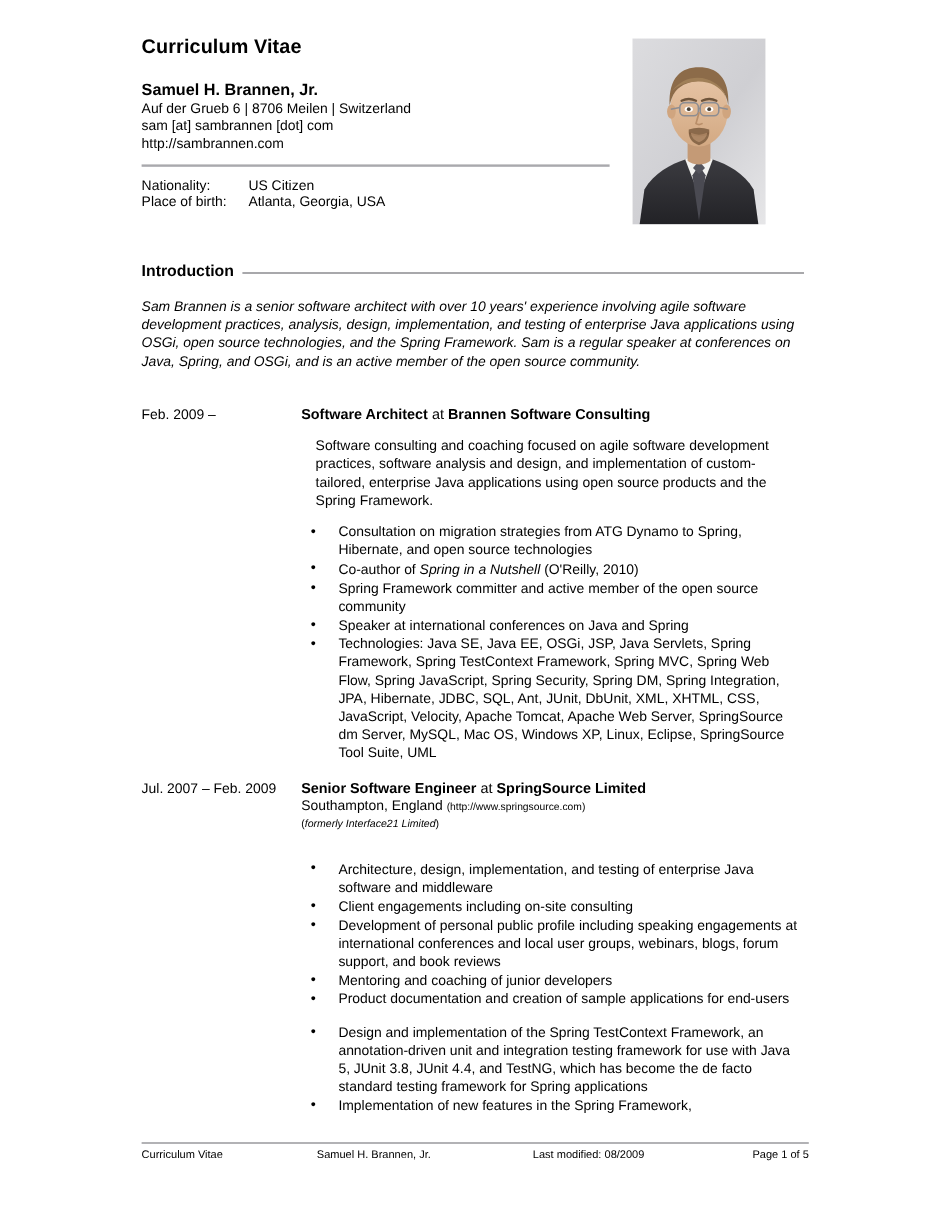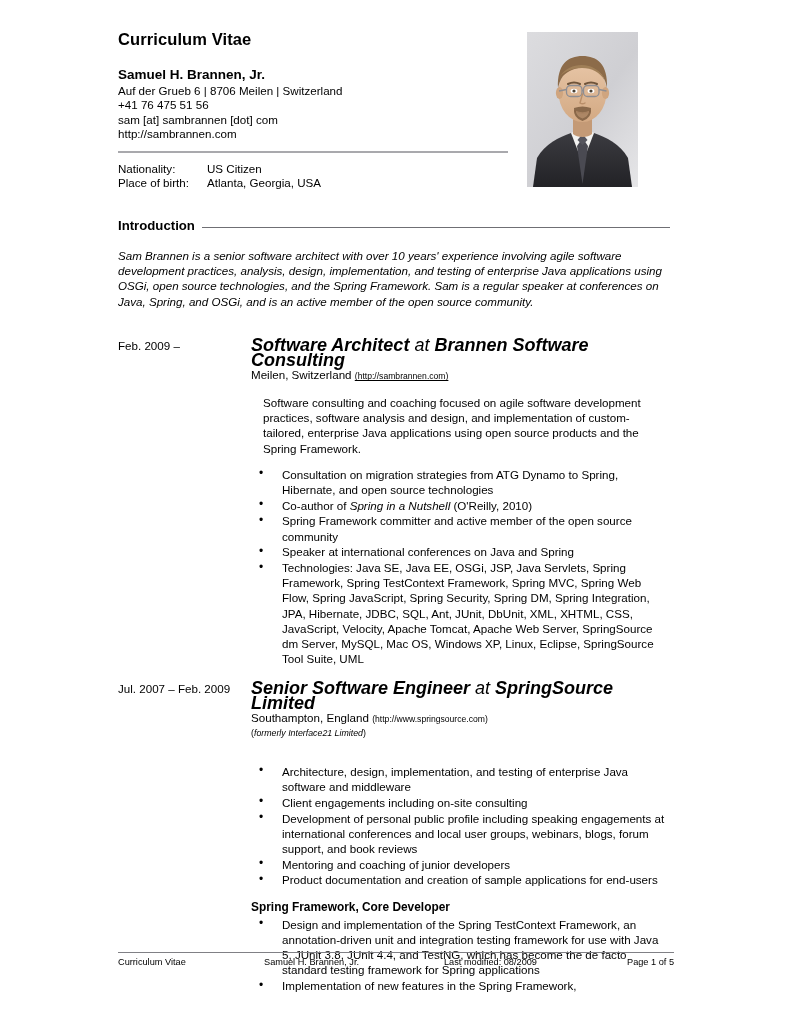--- a/index.html
+++ b/index.html
@@ -120,25 +120,24 @@
     flex: 0 0 133px;
     width: 133px;
     font-size: 11.6px;
     line-height: 15.2px;
     padding-top: 0px;
   }
   .job-body {
     flex: 1 1 auto;
   }
   .job-title {
-    font-size: 18px;
-    line-height: 15.2px;
-    font-weight: bold;
-    margin: 0;
-    font-style: italic;
+    font-size: 12px;
+    line-height: 15.2px;
+    font-weight: bold;
+    margin: 0;
   }
   .job-title .plain { font-weight: normal; }
   .job-loc {
     font-size: 11.6px;
     line-height: 14.6px;
     margin: 0;
   }
   .job-url {
     font-size: 8.6px;
   }
@@ -208,21 +207,20 @@
 </style>
 </head>
 <body>
 
 <div class="page">
 
   <div class="header">
     <div class="doc-title">Curriculum Vitae</div>
     <div class="person-name">Samuel H. Brannen, Jr.</div>
     <div class="contact-line">Auf der Grueb 6 | 8706 Meilen | Switzerland</div>
-    <div class="contact-line">+41 76 475 51 56</div>
     <div class="contact-line">sam [at] sambrannen [dot] com</div>
     <div class="contact-line">http://sambrannen.com</div>
     <div class="contact-sep"></div>
     <div class="facts">
       <div class="facts-row">
         <div class="facts-label">Nationality:</div>
         <div class="facts-value">US Citizen</div>
       </div>
       <div class="facts-row">
         <div class="facts-label">Place of birth:</div>
@@ -300,24 +298,20 @@
     <p class="body-par" style="margin-top: 15px;">Sam Brannen is a senior software architect with over 10 years' experience involving agile software development practices, analysis, design, implementation, and testing of enterprise Java applications using OSGi, open source technologies, and the Spring Framework. Sam is a regular speaker at conferences on Java, Spring, and OSGi, and is an active member of the open source community.</p>
   </div>
 
   <div class="section" style="top: 320px;">
 
     <div class="job" style="margin-top: 18px;">
       <div class="job-dates">Feb. 2009 –</div>
       <div class="job-body">
         <p class="job-title">
           <span>Software Architect</span><span class="plain"> at </span><span>Brannen Software Consulting</span>
-        </p>
-        <p class="job-loc">
-          <span>Meilen, Switzerland</span>
-          <span class="job-url linked">(http://sambrannen.com)</span>
         </p>
         <p class="job-desc">Software consulting and coaching focused on agile software development practices, software analysis and design, and implementation of custom-tailored, enterprise Java applications using open source products and the Spring Framework.</p>
         <ul class="bullets" style="margin-top: 11px;">
           <li>Consultation on migration strategies from ATG Dynamo to Spring, Hibernate, and open source technologies</li>
           <li><span>Co-author of </span><em>Spring in a Nutshell</em><span> (O'Reilly, 2010)</span></li>
           <li>Spring Framework committer and active member of the open source community</li>
           <li>Speaker at international conferences on Java and Spring</li>
           <li>Technologies: Java SE, Java EE, OSGi, JSP, Java Servlets, Spring Framework, Spring TestContext Framework, Spring MVC, Spring Web Flow, Spring JavaScript, Spring Security, Spring DM, Spring Integration, JPA, Hibernate, JDBC, SQL, Ant, JUnit, DbUnit, XML, XHTML, CSS, JavaScript, Velocity, Apache Tomcat, Apache Web Server, SpringSource dm Server, MySQL, Mac OS, Windows XP, Linux, Eclipse, SpringSource Tool Suite, UML</li>
         </ul>
       </div>
@@ -335,21 +329,20 @@
         </p>
         <p class="job-formerly"><span class="paren">(</span><span>formerly Interface21 Limited</span><span class="paren">)</span></p>
         <ul class="bullets" style="margin-top: 25px;">
           <li>Architecture, design, implementation, and testing of enterprise Java software and middleware</li>
           <li>Client engagements including on-site consulting</li>
           <li>Development of personal public profile including speaking engagements at international conferences and local user groups, webinars, blogs, forum support, and book reviews</li>
           <li>Mentoring and coaching of junior developers</li>
           <li>Product documentation and creation of sample applications for end-users</li>
         </ul>
         <div style="margin-top: 12px;">
-          <p class="sub-head">Spring Framework, Core Developer</p>
           <ul class="bullets">
             <li>Design and implementation of the Spring TestContext Framework, an annotation-driven unit and integration testing framework for use with Java 5, JUnit 3.8, JUnit 4.4, and TestNG, which has become the de facto standard testing framework for Spring applications</li>
             <li>Implementation of new features in the Spring Framework,</li>
           </ul>
         </div>
       </div>
     </div>
   </div>
 
   <div class="footer">

